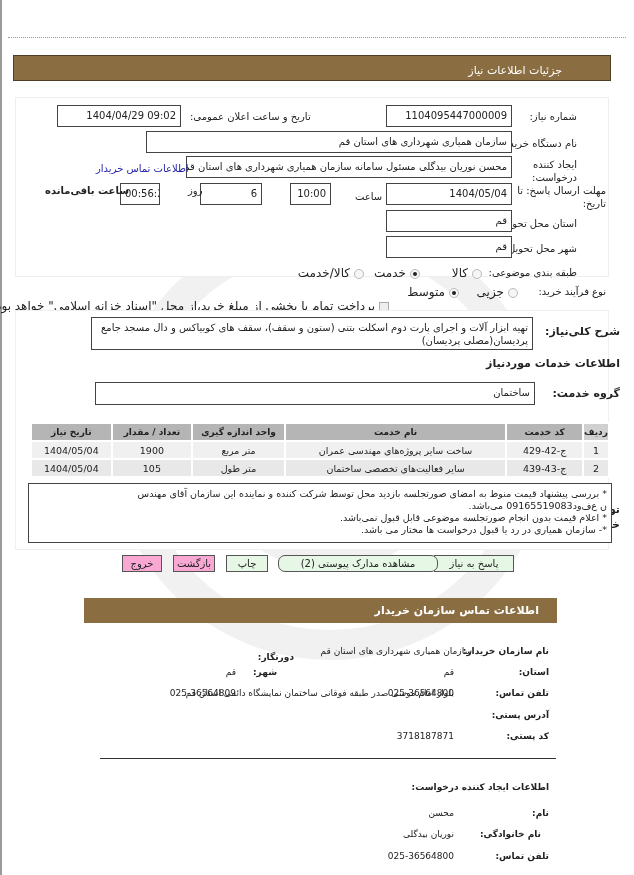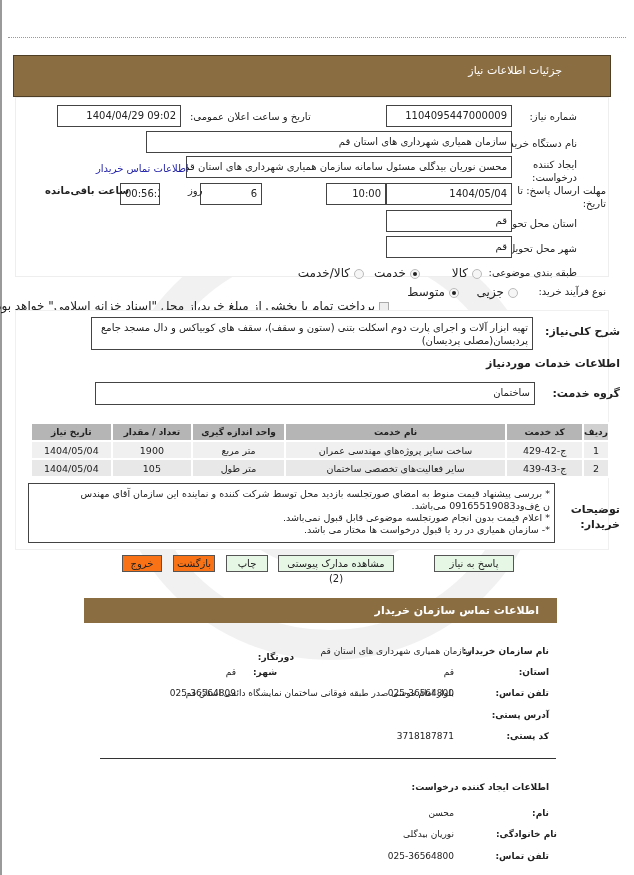--- a/index.html
+++ b/index.html
@@ -1,39 +1,39 @@
 <!DOCTYPE html>
 <html><head>
 <meta charset="utf-8">
 <style>
   * { box-sizing: border-box; margin: 0; padding: 0; }
   html, body { width: 634px; height: 875px; background: #ffffff; overflow: hidden; }
   body { font-family: "DejaVu Sans", sans-serif; font-size: 10px; color: #222; position: relative; direction: rtl; }
   .left-rule { position: absolute; left: 0; top: 0; width: 2px; height: 875px; background: #9a9a9a; }
   .dotted-rule { position: absolute; left: 8px; right: 8px; top: 37px; border-top: 1px dotted #999; }
-  .hdr-bar { position: absolute; left: 13px; width: 598px; top: 55px; height: 42px; background: #8b6d42; border: 1px solid #4e3e26; color: #fff; font-size: 11px; }
+  .hdr-bar { position: absolute; left: 13px; width: 598px; top: 55px; height: 26px; background: #8b6d42; border: 1px solid #4e3e26; color: #fff; font-size: 11px; }
   .hdr-bar span { position: absolute; right: 48px; top: 8px; }
   .panel { position: absolute; left: 15px; width: 594px; background: #fff; border: 1px solid #eee; }
   .lbl { position: absolute; font-size: 10px; color: #222; white-space: nowrap; }
   .box { position: absolute; height: 22px; border: 1px solid #444; background: #fff; font-size: 10px; padding: 0 4px; line-height: 20px; white-space: nowrap; overflow: hidden; }
   .box.ltr { direction: ltr; text-align: right; }
   .link { position: absolute; color: #2222aa; font-size: 10px; white-space: nowrap; }
   .radio { display: inline-block; width: 10px; height: 10px; border-radius: 50%; border: 1px solid #bbb; background: #f6f6f6; vertical-align: middle; position: relative; }
   .radio.on::after { content: ""; position: absolute; left: 2px; top: 2px; width: 4px; height: 4px; border-radius: 50%; background: #222; }
   .chk { display: inline-block; width: 10px; height: 10px; border: 1px solid #aaa; background: #eee; vertical-align: middle; }
   .opt { position: absolute; font-size: 12px; white-space: nowrap; }
   .opt .radio, .opt .chk { margin-left: 4px; }
   .bold { font-weight: bold; }
   table.svc { position: absolute; left: 30px; top: 422px; width: 580px; border-collapse: collapse; font-size: 9.5px; }
   table.svc th { background: #b5b5b5; color: #222; height: 18px; font-weight: bold; font-size: 9px; border: 2px solid #fff; }
   table.svc td { background: #f0f0f0; height: 18px; text-align: center; border: 2px solid #fff; }
   table.svc tr.alt td { background: #e8e8e8; }
   .btn { position: absolute; height: 17px; border: 1px solid #555; font-size: 10px; text-align: center; line-height: 15px; color: #222; }
   .btn.green { background: #e6f7e6; }
-  .btn.pink { background: #f97316; }
+  .btn.pink { background: #f9a8d4; }
   .hdr-bar2 { position: absolute; left: 84px; width: 473px; top: 598px; height: 25px; background: #8b6d42; color: #fff; font-size: 11px; font-weight: bold; }
   .hdr-bar2 span { position: absolute; right: 18px; top: 6px; }
   .info-lbl { position: absolute; font-size: 9px; font-weight: bold; white-space: nowrap; }
   .info-val { position: absolute; font-size: 9px; white-space: nowrap; }
   .hr { position: absolute; left: 100px; width: 456px; height: 1px; background: #333; }
   .wm { position: absolute; border-radius: 50%; border: 30px solid rgba(180,180,180,0.18); pointer-events: none; }
 </style>
 </head>
 <body>
 
@@ -58,21 +58,21 @@
 <span class="lbl" style="right:57px; top:138px;">نام دستگاه خریدار:</span>
 <div class="box" style="left:146px; top:131px; width:366px;">سازمان همیاری شهرداری های استان قم</div>
 
 <span class="lbl" style="right:57px; top:158px; width:60px; white-space:normal; line-height:13px;">ایجاد کننده درخواست:</span>
 <div class="box" style="left:186px; top:156px; width:326px;">محسن نوریان بیدگلی مسئول سامانه سازمان همیاری شهرداری های استان قم</div>
 <a class="link" style="left:96px; top:163px;">اطلاعات تماس خریدار</a>
 
 <span class="lbl" style="right:28px; top:184px; width:92px; white-space:normal; line-height:13px;">مهلت ارسال پاسخ: تا تاریخ:</span>
 <div class="box ltr" style="left:386px; top:183px; width:126px;">1404/05/04</div>
 <span class="lbl" style="left:355px; top:191px;">ساعت</span>
-<div class="box ltr" style="left:290px; top:183px; width:60px;margin-left:36px;">10:00</div>
+<div class="box ltr" style="left:290px; top:183px; width:41px;">10:00</div>
 <div class="box ltr" style="left:200px; top:183px; width:62px;">6</div>
 <span class="lbl" style="left:188px; top:185px;">روز</span>
 <div class="box ltr" style="left:120px; top:183px; width:40px;">00:56:27</div>
 <span class="lbl" style="left:45px; top:185px;font-weight:bold;">ساعت باقی‌مانده</span>
 
 <span class="lbl" style="right:57px; top:218px;">استان محل تحویل:</span>
 <div class="box" style="left:386px; top:210px; width:126px;">قم</div>
 
 <span class="lbl" style="right:57px; top:243px;">شهر محل تحویل:</span>
 <div class="box" style="left:386px; top:236px; width:126px;">قم</div>
@@ -121,29 +121,29 @@
       <td>ج-43-439</td>
       <td>سایر فعالیت‌های تخصصی ساختمان</td>
       <td>متر طول</td>
       <td>105</td>
       <td>1404/05/04</td>
     </tr>
   </tbody>
 </table>
 
 <span class="lbl bold" style="right:14px; top:502px; width:60px; white-space:normal; line-height:15px; font-size:11px;">توضیحات خریدار:</span>
-<div class="box" style="left:28px; top:483px; width:527px; height:60px; white-space:normal; line-height:12px; padding-top:4px; font-size:9.5px;">
+<div class="box" style="left:28px; top:483px; width:584px; height:60px; white-space:normal; line-height:12px; padding-top:4px; font-size:9.5px;">
   <div>* بررسی پیشنهاد قیمت منوط به امضای صورتجلسه بازدید محل توسط شرکت کننده و نماینده این سازمان آقای مهندس</div>
   <div>ن ع‌ف‌و‌د09165519083 می‌باشد.</div>
   <div>* اعلام قیمت بدون انجام صورتجلسه موضوعی قابل قبول نمی‌باشد.</div>
   <div>*- سازمان همیاری در رد یا قبول درخواست ها مختار می باشد.</div>
 </div>
 
 <div class="btn green" style="left:434px; top:555px; width:80px;">پاسخ به نیاز</div>
-<div class="btn green" style="left:278px; top:555px; width:116px;">مشاهده مدارک پیوستی (2)</div>
+<div class="btn green" style="left:278px; top:555px; width:160px;border-radius:7px;">مشاهده مدارک پیوستی (2)</div>
 <div class="btn green" style="left:226px; top:555px; width:42px;">چاپ</div>
 <div class="btn pink" style="left:173px; top:555px; width:42px;">بازگشت</div>
 <div class="btn pink" style="left:122px; top:555px; width:40px;">خروج</div>
 
 <div class="hdr-bar2">
   <span>اطلاعات تماس سازمان خریدار</span>
 </div>
 
 <span class="info-lbl" style="right:85px; top:646px;">نام سازمان خریدار:</span>
 <span class="info-val" style="right:162px; top:646px;">سازمان همیاری شهرداری های استان قم</span>
@@ -164,17 +164,17 @@
 <span class="info-lbl" style="right:85px; top:731px;">کد پستی:</span>
 <span class="info-val" style="right:180px; top:731px;">3718187871</span>
 
 <div class="hr" style="top:758px;"></div>
 
 <span class="info-lbl" style="right:85px; top:782px;">اطلاعات ایجاد کننده درخواست:</span>
 
 <span class="info-lbl" style="right:85px; top:808px;">نام:</span>
 <span class="info-val" style="right:180px; top:808px;">محسن</span>
 
-<span class="info-lbl" style="right:77px; top:829px;">نام خانوادگی:</span>
+<span class="info-lbl" style="right:93px; top:829px;">نام خانوادگی:</span>
 <span class="info-val" style="right:180px; top:829px;">نوریان بیدگلی</span>
 
 <span class="info-lbl" style="right:85px; top:851px;">تلفن تماس:</span>
 <span class="info-val" style="right:180px; top:851px; direction:ltr;">025-36564800</span>
 
 </body></html>

